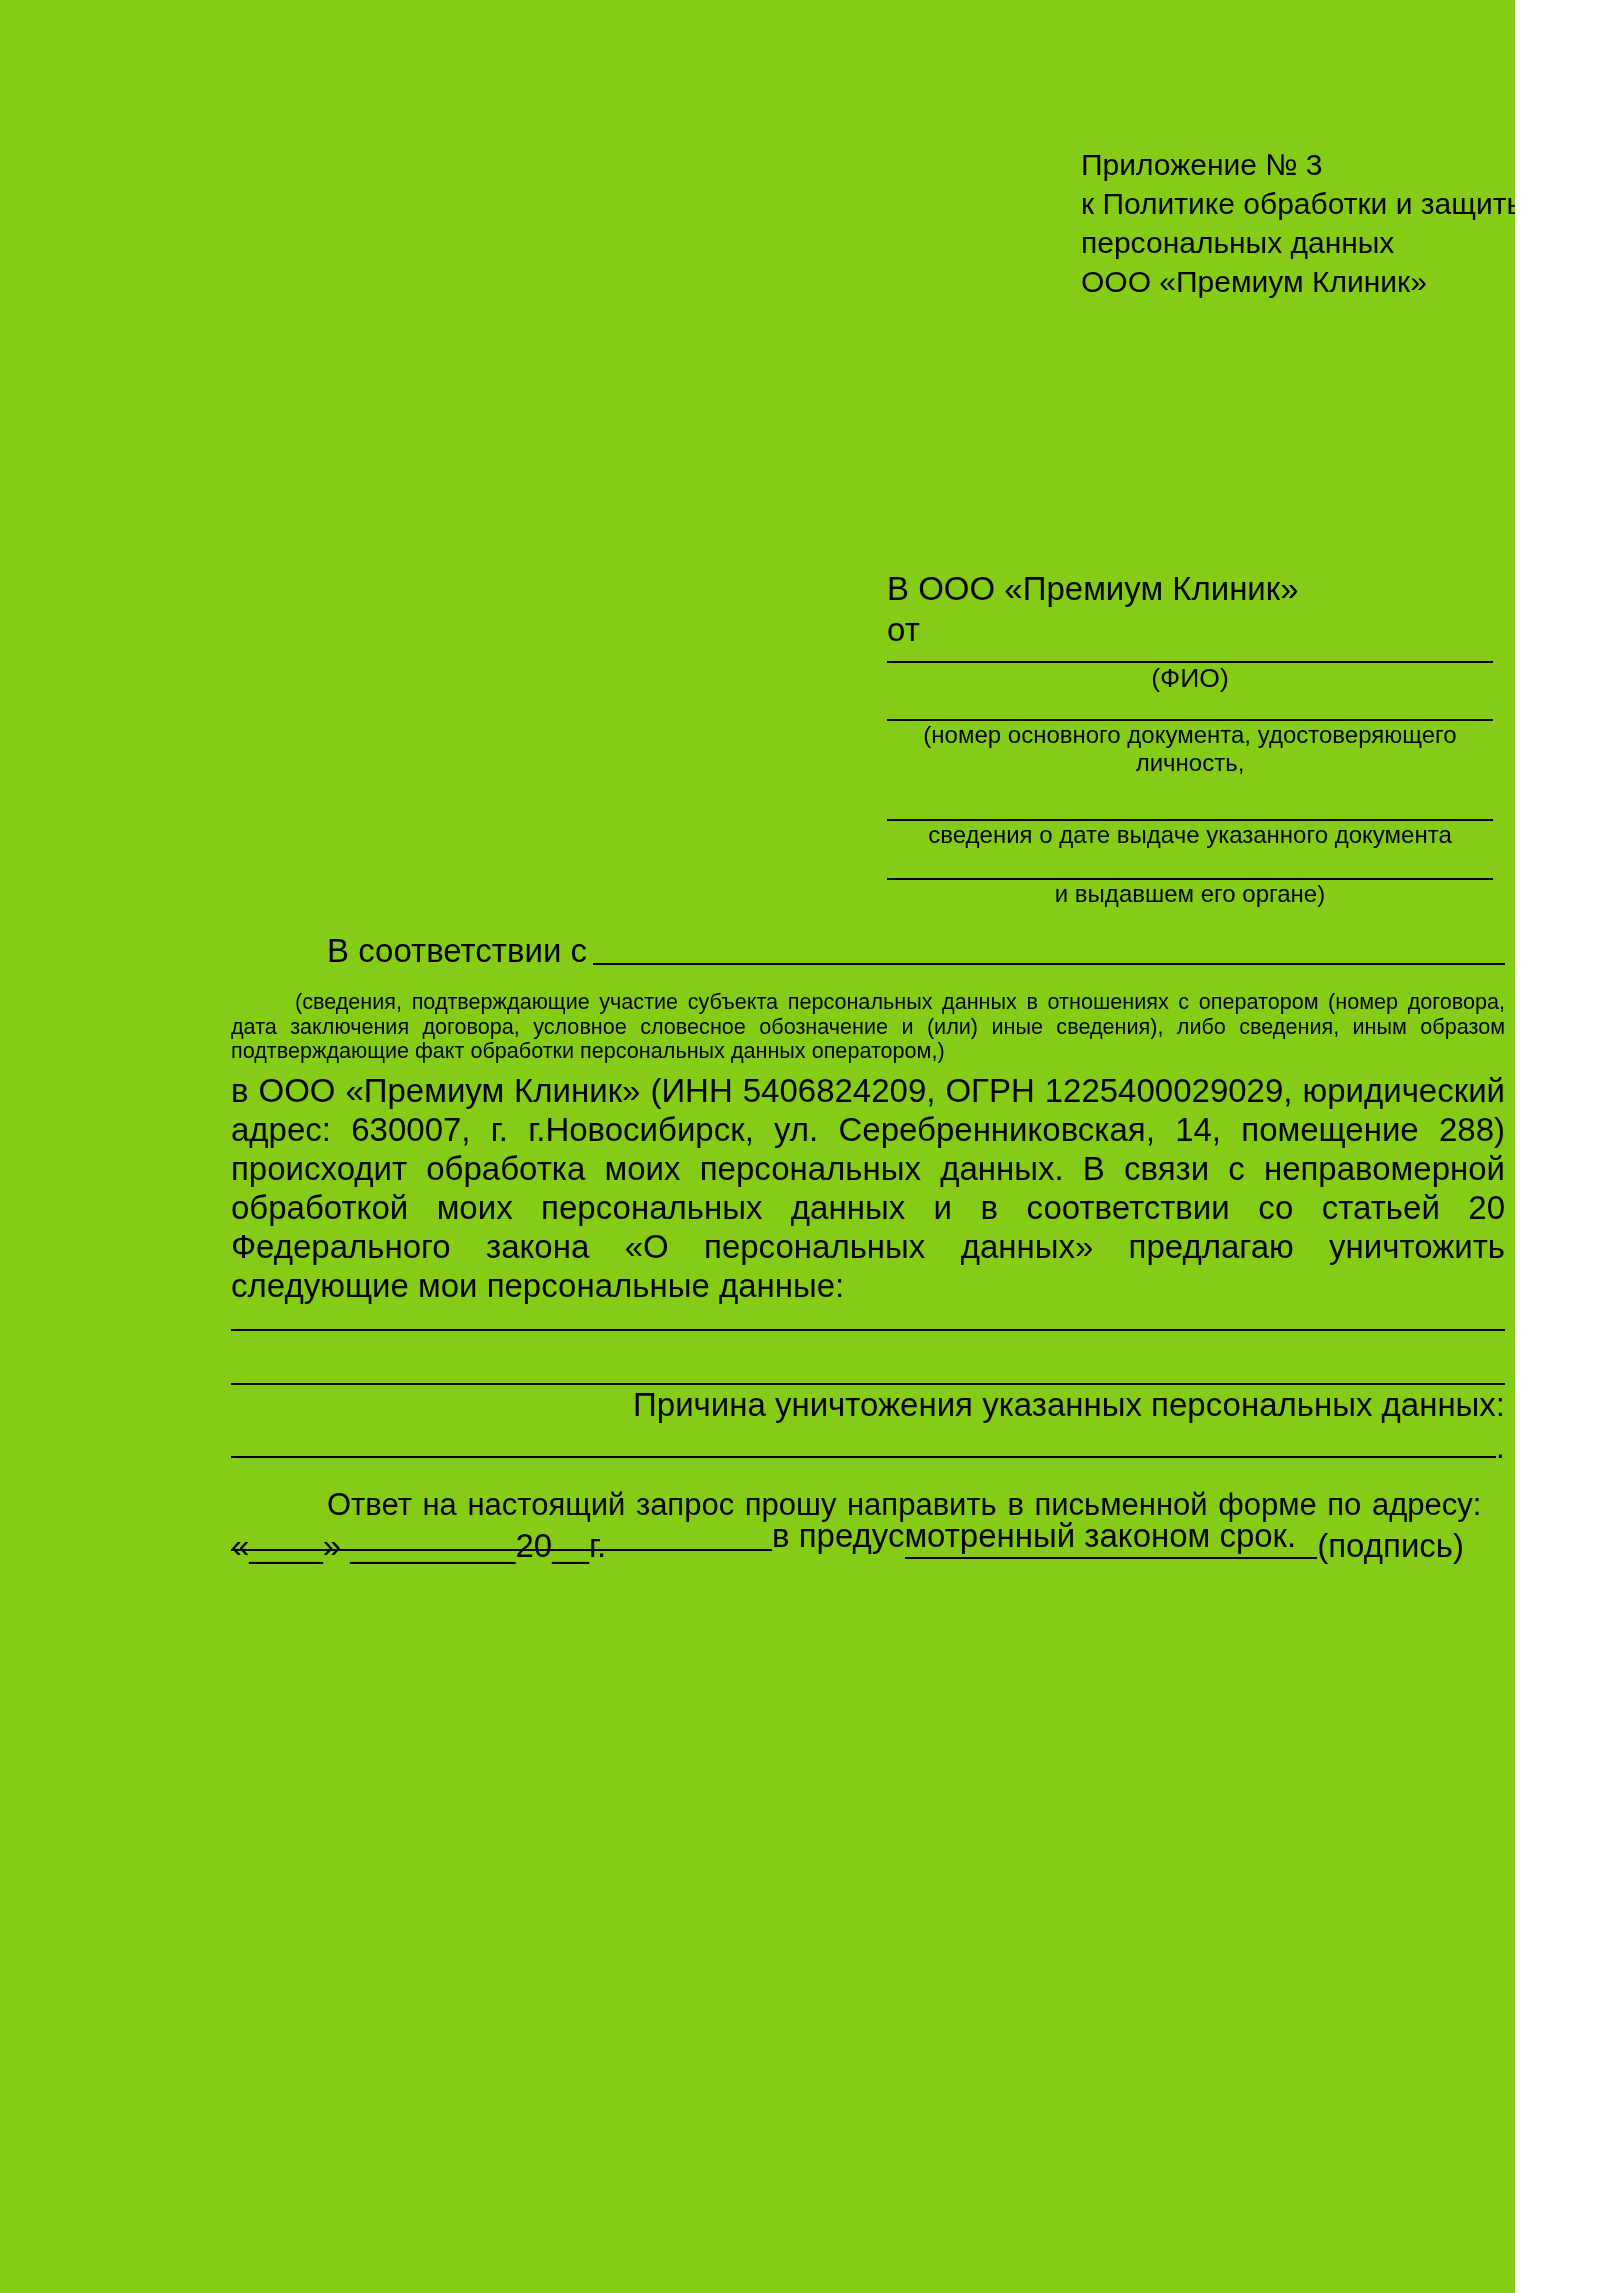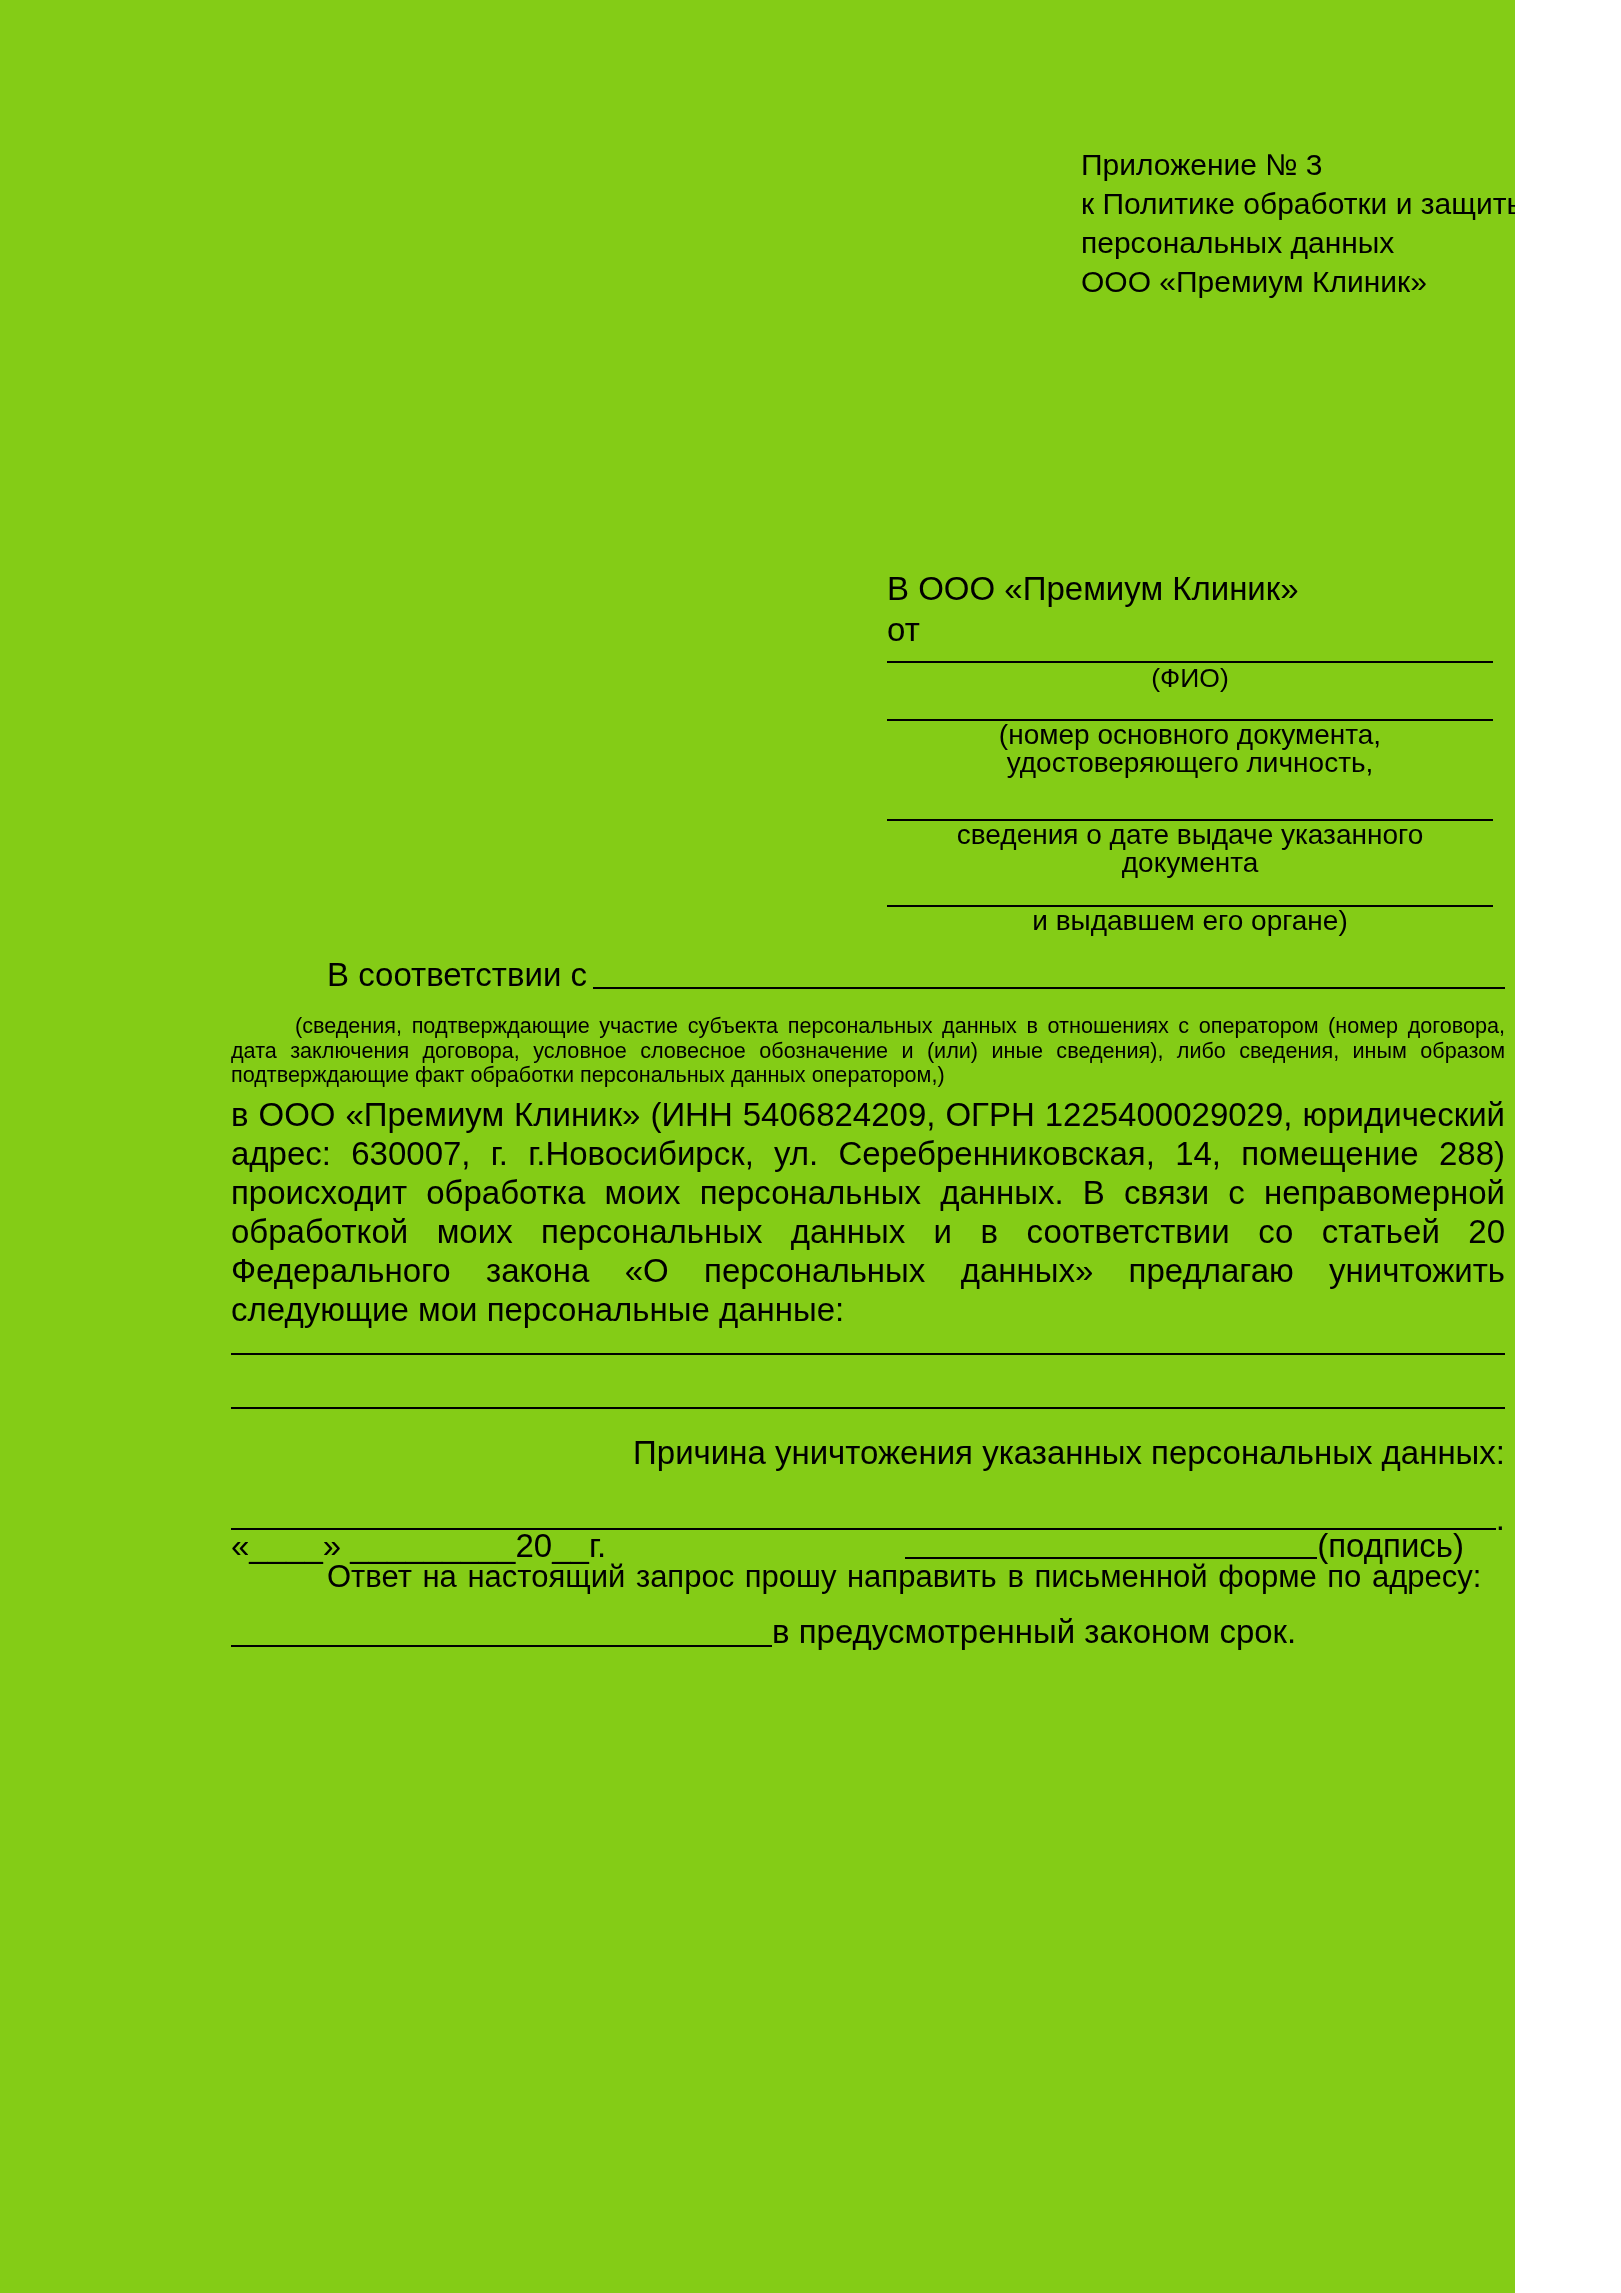--- a/index.html
+++ b/index.html
@@ -20,24 +20,24 @@
   }
   
   .addressee{position:absolute;left:887px;top:568px;width:606px;font-size:33px;line-height:41px;}
   .blank{border-bottom:2.9px solid #000;}
   .b1{height:10.8px;}
   .b2{height:25.5px;}
   .b3{height:43px;}
   .b4{height:29px;}
   .cap{text-align:center;}
   .cap-fio{font-size:26.5px;line-height:31px;}
-  .cap-sm{font-size:28px;line-height:27.4px;}
+  .cap-sm{font-size:24px;line-height:27.4px;}
   
   .bodytext{position:absolute;left:231px;top:929px;width:1274px;font-size:33px;line-height:39px;}
-  .row{display:flex;align-items:flex-end;margin-top:24px;}
+  .row{display:flex;align-items:flex-end;}
   .row .lead{white-space:nowrap;}
   .indent{padding-left:96px;}
   .fill{flex:1;border-bottom:2.9px solid #000;margin-bottom:4.9px;margin-left:5.9px;}
   .acc-row{height:41px;}
   .note{font-size:21.6px;line-height:24.5px;text-align:justify;text-indent:64px;margin-top:20px;}
   .para{text-align:justify;margin-top:7.8px;}
   .blankline{border-bottom:2.9px solid #000;}
   .bl1{height:23.5px;}
   .bl2{height:52px;}
   .reason-row{height:45px;flex-direction:column;}

